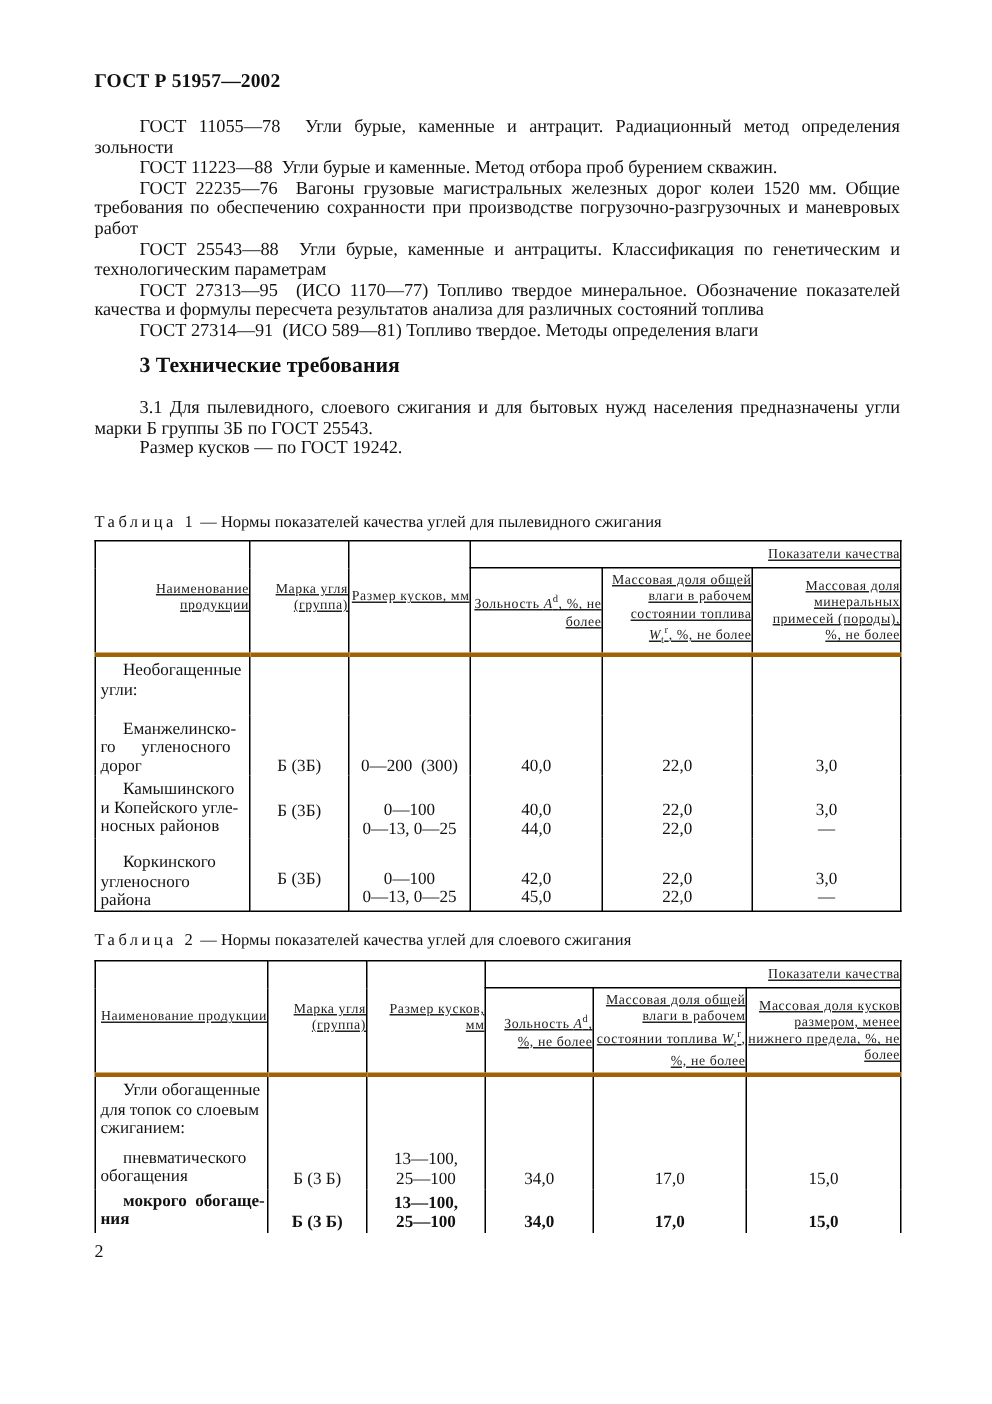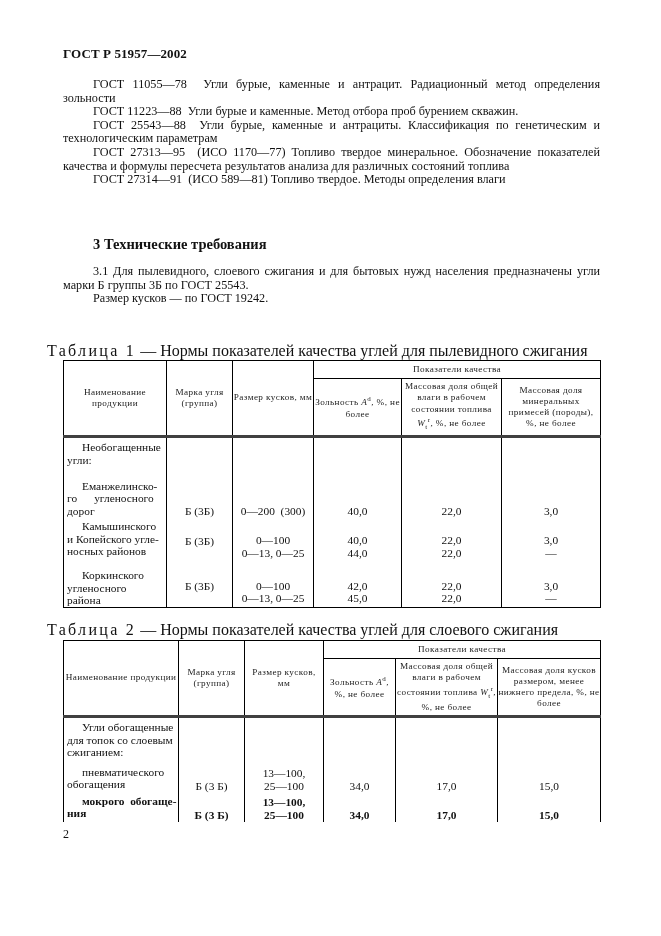--- a/index.html
+++ b/index.html
@@ -3,44 +3,45 @@
 <meta charset="utf-8">
 <style>
   html, body { margin: 0; padding: 0; background: #ffffff; }
   body { width: 661px; height: 936px; position: relative; overflow: hidden;
          font-family: "Liberation Serif", "DejaVu Serif", serif; color: #111; }
   .abs { position: absolute; }
   .hdr { left: 63px; top: 46px; font-weight: bold; font-size: 13px; letter-spacing: 0.1px; }
   .para { position: absolute; left: 63px; width: 537px; font-size: 12.2px; line-height: 13.6px; text-align: justify; }
   .para .ind { display: inline-block; width: 30px; }
   .sec { left: 93px; top: 236px; font-weight: bold; font-size: 14.5px; }
-  .caption { position: absolute; left: 47px; font-size: 16px; }
+  .caption { position: absolute; left: 63px; font-size: 11px; }
   .caption .sp { letter-spacing: 2.3px; }
   table.t { position: absolute; left: 63px; width: 537px; border-collapse: collapse; table-layout: fixed; font-size: 11.4px; line-height: 12.6px; }
   table.t td, table.t th { border-left: 1.6px solid #000; border-right: 1.6px solid #000; padding: 0; vertical-align: top; }
-  table.t th { font-weight: normal; font-size: 9.2px; line-height: 11.2px; letter-spacing: 0.4px; text-align: center; vertical-align: middle; color: #222; }
+  table.t th { font-weight: normal; font-size: 9.2px; line-height: 11.2px; letter-spacing: 0.4px; text-align: right; vertical-align: middle; color: #222; text-decoration: underline; }
   table.t thead tr.top th { border-top: 1.6px solid #000; }
   table.t thead tr.sub th { border-top: 1.6px solid #000; }
-  table.t tbody tr:first-child td { border-top: 3px solid #404040; margin-top: 28px; }
+  table.t tbody tr:first-child td { border-top: 3px solid #a16207; margin-top: 28px; }
   table.t tbody tr.last td { border-bottom: 1.6px solid #000; }
   .name-cell { text-align: left; padding: 0 3px 0 3px !important; }
   .name-cell .lead { text-indent: 15px; }
   .num { text-align: center; }
   .line { display: block; height: 12.6px; }
   .pageno { left: 63px; top: 827px; font-size: 12px; }
   sup, sub { font-size: 7px; }
 </style>
 </head>
 <body>
 
 <div class="abs hdr">ГОСТ Р 51957—2002</div>
 
 <div class="para" style="top:78px;">
   <div><span class="ind"></span><span>ГОСТ  11055—78</span>&nbsp; <span>Угли бурые, каменные и антрацит. Радиационный метод определения зольности</span></div>
   <div><span class="ind"></span><span>ГОСТ  11223—88</span>&nbsp; <span>Угли бурые и каменные. Метод отбора проб бурением скважин.</span></div>
+  <div><span class="ind"></span><span>ГОСТ  22235—76</span>&nbsp; <span>Вагоны грузовые магистральных железных дорог колеи 1520 мм. Общие требования по обеспечению сохранности при производстве погрузочно-разгрузочных и маневровых работ</span></div>
   <div><span class="ind"></span><span>ГОСТ 25543—88</span>&nbsp; <span>Угли бурые, каменные и антрациты. Классификация по генетическим и технологическим параметрам</span></div>
   <div><span class="ind"></span><span>ГОСТ 27313—95</span>&nbsp; <span>(ИСО 1170—77) Топливо твердое минеральное. Обозначение показателей качества и формулы пересчета результатов анализа для различных состояний топлива</span></div>
   <div><span class="ind"></span><span>ГОСТ 27314—91</span>&nbsp; <span>(ИСО 589—81) Топливо твердое. Методы определения влаги</span></div>
 </div>
 
 <div class="abs sec">3  Технические требования</div>
 <div class="para" style="top:265px;">
   <div><span class="ind"></span><span>3.1  Для пылевидного, слоевого сжигания и для бытовых нужд населения предназначены угли марки Б группы 3Б по ГОСТ 25543.</span></div>
   <div><span class="ind"></span><span>Размер кусков — по ГОСТ 19242.</span></div>
 </div>

